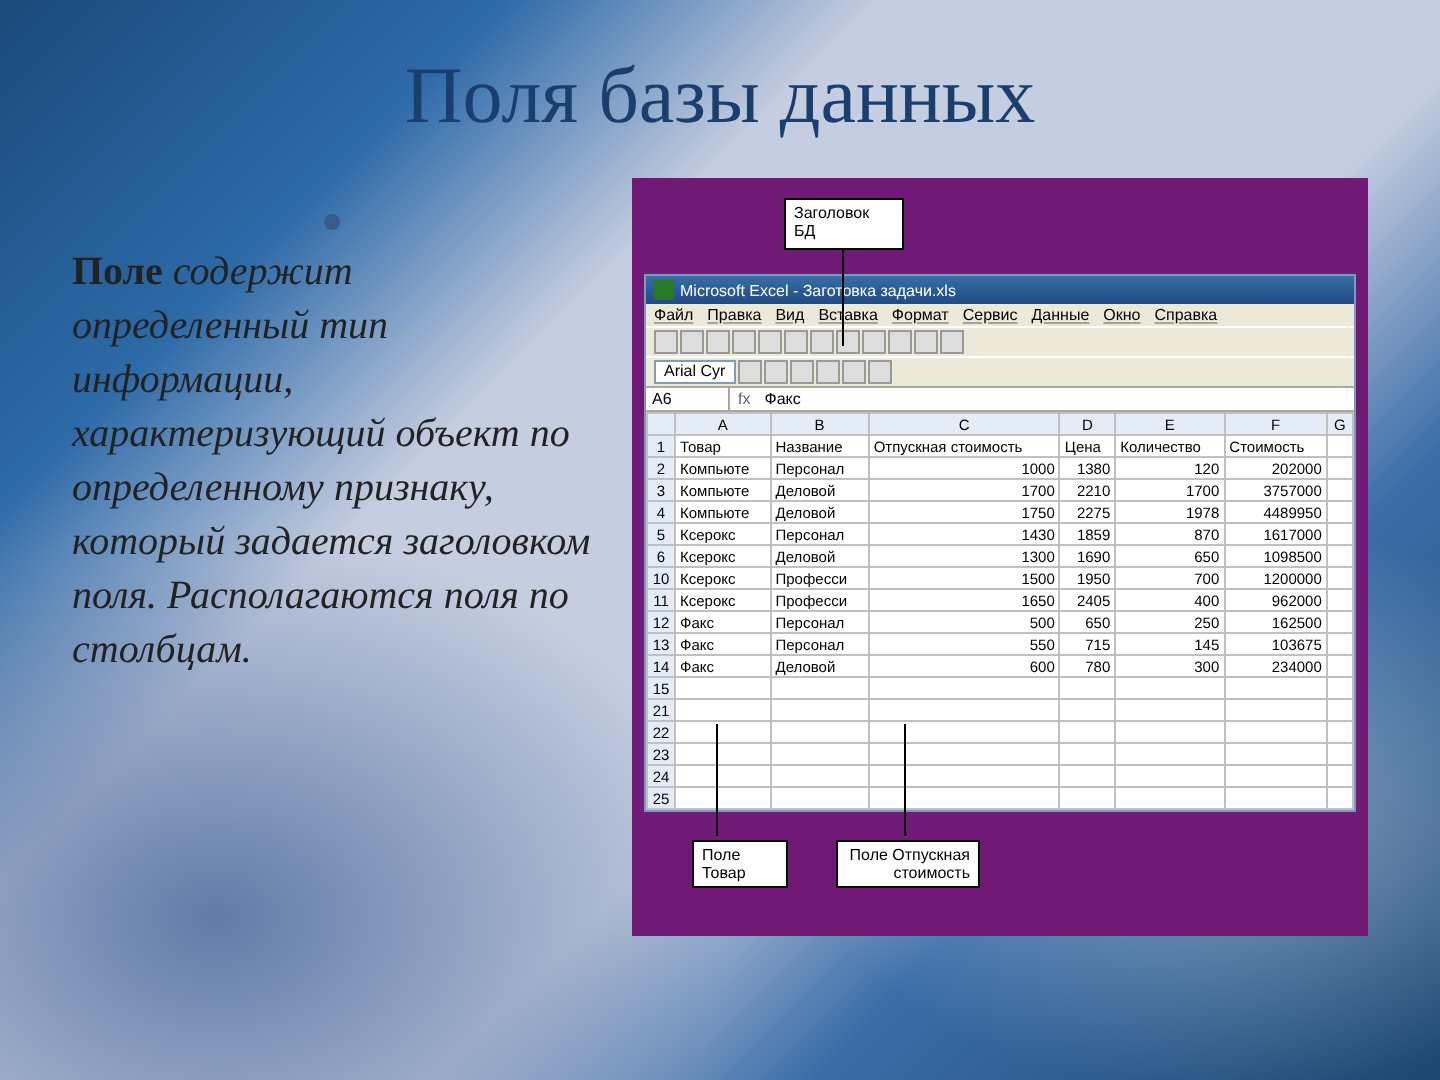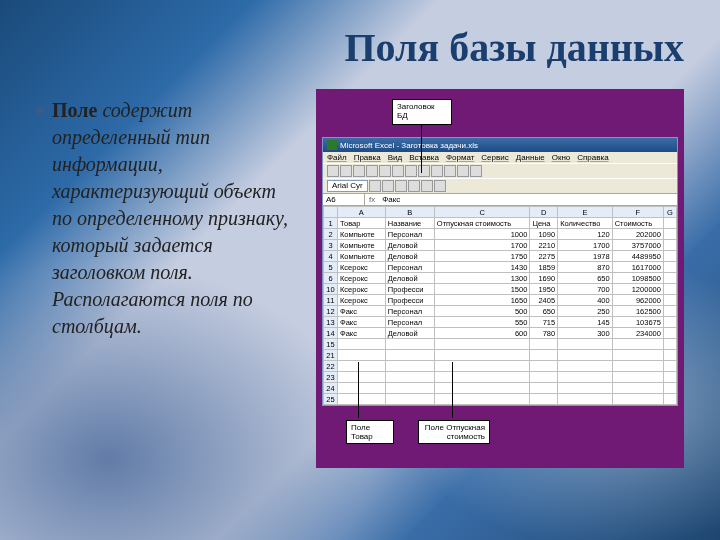--- a/index.html
+++ b/index.html
@@ -12,25 +12,25 @@
     z-index: 0;
   }
   .bg-waves::before {
     content: ""; position: absolute; inset: 0;
     background: radial-gradient(ellipse at 85% 75%, rgba(255,255,255,0.4) 0%, transparent 25%),
                 radial-gradient(ellipse at 15% 85%, rgba(30,70,130,0.6) 0%, transparent 30%);
   }
   
   .slide { position: relative; z-index: 1; width: 100%; height: 100%; padding: 24px 36px; }
   
-  .title { color: #1a3e6e; font-size: 40px; font-weight: bold; text-align: right; margin-bottom: 18px; }
+  .title { color: #1a3e6e; font-size: 40px; font-weight: normal; text-align: center; margin-bottom: 18px; }
   
   .content { display: flex; gap: 20px; }
   .left { width: 260px; padding-top: 8px; }
-  .bullet-row { display: flex; align-items: flex-start; gap: 8px; }
+  .bullet-row { display: flex; align-items: center; gap: 8px; flex-direction: column; }
   .bullet-dot { width: 8px; height: 8px; border-radius: 50%; background: #3a5a8a; margin-top: 10px; flex-shrink: 0; }
   .body-text { font-size: 20px; font-style: italic; color: #222; line-height: 1.35; }
   .body-text .bold { font-style: normal; font-weight: bold; }
   
   .right { flex: 1; background: #701a75; padding: 6px; font-family: Tahoma, Arial, sans-serif; font-style: normal; }
   
   .annot { border: 1px solid #000; font-size: 8px; padding: 2px 4px; background: #fff; position: absolute; }
   .annot-top { top: 4px; left: 70px; width: 60px; height: 26px; position: relative; }
   .annot-line-v { position: absolute; width: 1px; background: #000; }
   
@@ -148,21 +148,21 @@
                 <td>Цена</td>
                 <td>Количество</td>
                 <td>Стоимость</td>
                 <td></td>
               </tr>
               <tr>
                 <td class="rowhdr">2</td>
                 <td>Компьюте</td>
                 <td>Персонал</td>
                 <td class="num">1000</td>
-                <td class="num">1090</td>
+                <td class="num">1380</td>
                 <td class="num">120</td>
                 <td class="num">202000</td>
                 <td></td>
               </tr>
               <tr>
                 <td class="rowhdr">3</td>
                 <td>Компьюте</td>
                 <td>Деловой</td>
                 <td class="num">1700</td>
                 <td class="num">2210</td>

